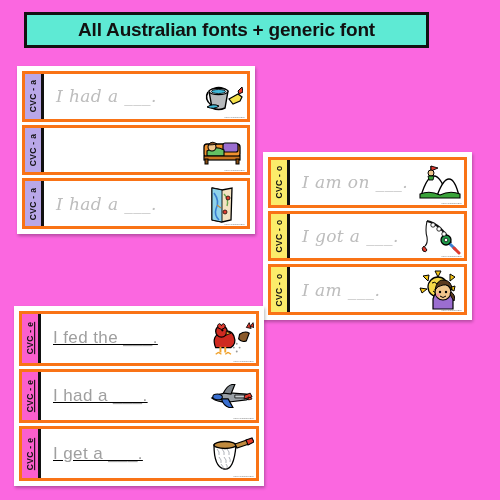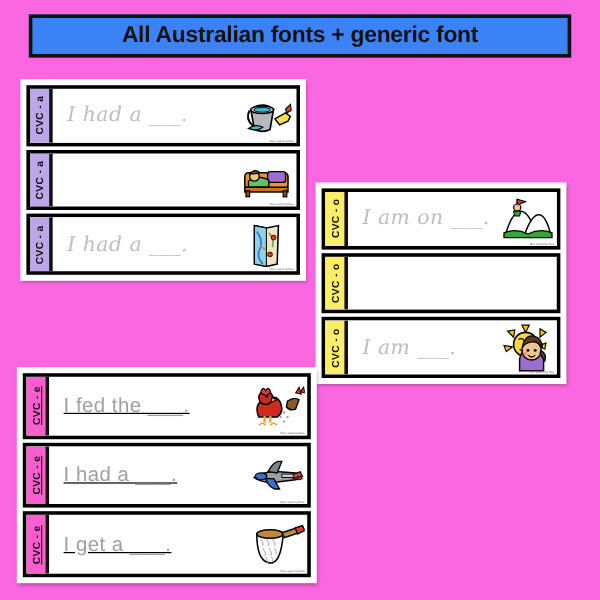--- a/index.html
+++ b/index.html
@@ -5,22 +5,22 @@
   html,body{margin:0;padding:0;}
   body{
     width:500px;height:500px;overflow:hidden;
     background:#fb67e0;
     font-family:"Liberation Sans",sans-serif;
     position:relative;
   }
 
   
   .title-banner{
-    position:absolute;left:24px;top:12px;width:452px;height:36px;
-    background:#3b82f6;border:3px solid #111111;
+    position:absolute;left:24px;top:12px;width:405px;height:36px;
+    background:#5eead4;border:3px solid #111111;
     display:flex;align-items:center;justify-content:center;
     box-sizing:border-box;
   }
   .title-banner .title-text{
     font-size:19px;font-weight:bold;color:#111111;
     letter-spacing:-0.2px;white-space:nowrap;
   }
 
   
   .card-group{
@@ -31,21 +31,21 @@
     display:flex;flex-direction:column;
     box-shadow:1px 2px 3px rgba(0,0,0,0.28);
   }
   #group-a{ left:17px; top:66px;  width:238px; height:168px; z-index:2; }
   #group-o{ left:263px; top:152px; width:209px; height:168px; z-index:3; }
   #group-e{ left:14px; top:306px; width:250px; height:180px; z-index:4;text-decoration:underline; }
 
   
   .strip{
     flex:1 1 0;
-    border:3px solid #000000;
+    border:3px solid #f97316;
     background:#ffffff;
     box-sizing:border-box;
     display:flex;
     align-items:stretch;
     margin-bottom:3px;
     position:relative;
     overflow:hidden;
   }
   .strip:last-child{margin-bottom:0;}
 
@@ -210,20 +210,38 @@
           <path d="M11 12 l6 0 l-1 4 l-4 0 z" fill="#3aa33a" stroke="#000" stroke-width="0.9"></path>
         </svg>
       </span>
       <span class="credit">Mrs Learning Bee</span>
     </div>
   </div>
 
   <div class="strip">
     <div class="cvc-tab tab-o">
       <span class="tab-label">CVC - o</span>
+    </div>
+    <div class="strip-body">
+      <span class="sentence">I got a ___.</span>
+      <span class="clip">
+        <svg width="44" height="40" viewBox="0 0 44 40">
+          <path d="M10 5 q14 3 24 22" fill="none" stroke="#111" stroke-width="2"></path>
+          <path d="M30 25 l8 8" stroke="#3a7fd0" stroke-width="3" stroke-linecap="round"></path>
+          <path d="M37 32 l5 5" stroke="#e03b2f" stroke-width="3" stroke-linecap="round"></path>
+          <circle cx="29" cy="24" r="5" fill="#1f9a4a" stroke="#000" stroke-width="1.3"></circle>
+          <circle cx="29" cy="24" r="1.8" fill="#ffffff" stroke="#000" stroke-width="0.7"></circle>
+          <path d="M10 5 q-2 10 0 16 q1 6 -2 9" fill="none" stroke="#111" stroke-width="1.1"></path>
+          <path d="M7 30 q-3 2 -1 5 q3 2 4 -1 z" fill="#e03b2f" stroke="#000" stroke-width="0.9"></path>
+          <circle cx="16" cy="9" r="2.2" fill="#fff" stroke="#000" stroke-width="0.8"></circle>
+          <circle cx="22" cy="13" r="2.2" fill="#fff" stroke="#000" stroke-width="0.8"></circle>
+          <circle cx="27" cy="18" r="2.2" fill="#fff" stroke="#000" stroke-width="0.8"></circle>
+        </svg>
+      </span>
+      <span class="credit">Mrs Learning Bee</span>
     </div>
   </div>
 
   <div class="strip">
     <div class="cvc-tab tab-o">
       <span class="tab-label">CVC - o</span>
     </div>
     <div class="strip-body">
       <span class="sentence">I am ___.</span>
       <span class="clip">

